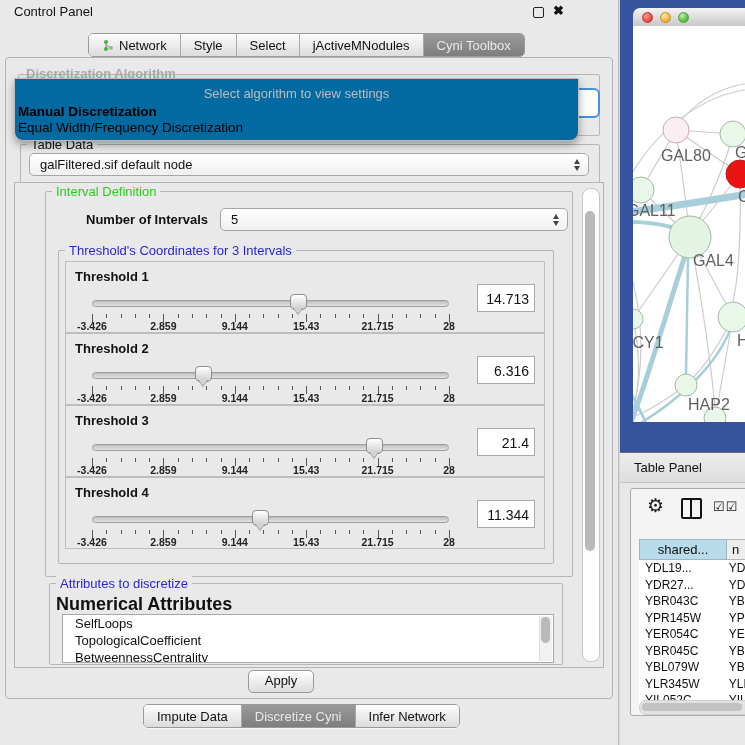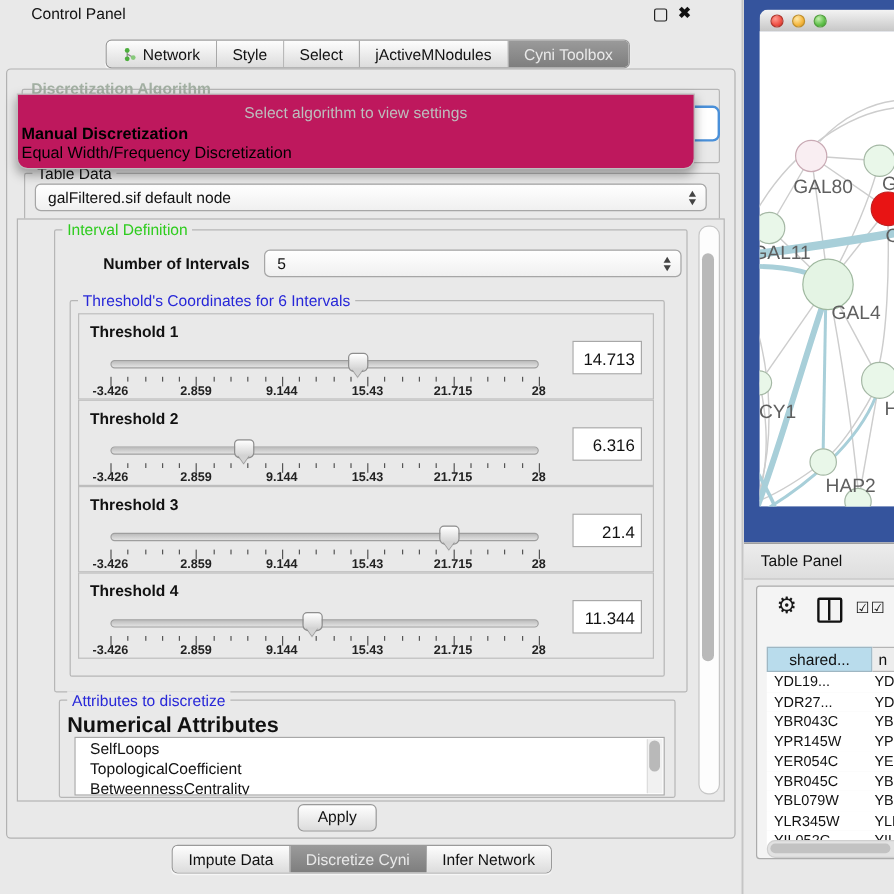--- a/index.html
+++ b/index.html
@@ -1,21 +1,21 @@
 <!DOCTYPE html>
 <html><head>
 <meta charset="utf-8">
 <style>
   html,body{margin:0;padding:0;}
   body{width:745px;height:745px;position:relative;overflow:hidden;background:#d8d8d8;
        font-family:"Liberation Sans",sans-serif;-webkit-font-smoothing:antialiased;}
 
   
   .control-panel{position:absolute;left:0;top:0;width:618px;height:745px;background:#e9e9e9;border-right:1px solid #bdbdbd;}
-  .cp-titlebar{position:absolute;left:16px;top:0;width:100%;height:24px;}
+  .cp-titlebar{position:absolute;left:4px;top:0;width:100%;height:24px;}
   .cp-title{position:absolute;left:10px;top:4px;font-size:13px;color:#111;}
   .float-icon{position:absolute;right:78px;top:7px;width:9px;height:9px;border:1.6px solid #222;border-radius:2px;}
   .close-icon{position:absolute;right:58px;top:3px;font-size:13px;font-weight:bold;color:#111;}
 
   
   .seg{position:absolute;display:flex;height:22px;border:1px solid #9a9a9a;border-radius:5px;overflow:hidden;background:#fff;box-shadow:0 1px 1px rgba(255,255,255,.7);}
   .seg .tab{display:flex;align-items:center;gap:5px;padding:0 13px;font-size:13px;color:#111;
             background:linear-gradient(#fdfdfd,#dcdcdc);border-right:1px solid #a8a8a8;white-space:nowrap;}
   .seg .tab:last-child{border-right:none;}
   .seg .tab.sel{background:linear-gradient(#9a9a9a,#7e7e7e);color:#e9e9e9;}
@@ -65,21 +65,21 @@
   
   .listbox{position:absolute;background:#fff;border:1px solid #a8a8a8;overflow:hidden;}
   .listbox .item{font-size:13px;color:#111;line-height:17px;padding-left:12px;white-space:nowrap;}
   .mini-scroll{position:absolute;right:1px;top:1px;width:12px;bottom:1px;background:#f1f1f1;border-left:1px solid #ddd;}
   .mini-thumb{position:absolute;left:1px;top:1px;width:9px;height:26px;background:#b9b9b9;border-radius:5px;}
 
   .btn{position:absolute;background:linear-gradient(#ffffff,#dcdcdc);border:1px solid #9a9a9a;border-radius:5px;
        font-size:13px;color:#111;text-align:center;line-height:20px;}
 
   
-  .popup{position:absolute;left:14px;top:78px;width:563px;height:61px;background:#be185d;border:1px solid #bdbdbd;
+  .popup{position:absolute;left:14px;top:78px;width:563px;height:61px;background:#0369a1;border:1px solid #bdbdbd;
          border-radius:0 0 9px 9px;box-shadow:0 4px 9px rgba(0,0,0,.35);z-index:50;}
   .popup-hint{position:absolute;left:0;right:0;top:7px;text-align:center;font-size:13px;color:#bdbdbd;}
   .popup-opt1{position:absolute;left:3px;top:25px;font-size:13.5px;font-weight:bold;color:#000;}
   .popup-opt2{position:absolute;left:3px;top:41px;font-size:13.5px;color:#000;}
   .algo-combo{position:absolute;left:572px;top:88px;width:24px;height:26px;background:#fff;border:2px solid #4a90d9;
               border-radius:6px;z-index:40;}
 
   
   .net-window{position:absolute;left:620px;top:0;width:125px;height:452px;background:#35549d;overflow:hidden;}
   .net-titlebar{position:absolute;left:13px;top:8px;right:0;height:18px;background:linear-gradient(#f4f4f4,#c7c7c7);
@@ -168,21 +168,21 @@
       <div class="group" style="left:30px;top:8px;width:526px;height:384px;">
         <span class="group-label lbl-green">Interval Definition</span>
 
         <span style="position:absolute;left:40px;top:20px;font-size:13px;font-weight:bold;color:#111;">Number of Intervals</span>
         <div class="combo" style="left:174px;top:16px;width:348px;">
           <span>5</span>
           <span class="spin"></span>
         </div>
 
         <div class="group" style="left:12px;top:58px;width:494px;height:312px;">
-          <span class="group-label lbl-blue">Threshold's Coordinates for 6 Intervals</span>
+          <span class="group-label lbl-blue">Threshold's Coordinates for 3 Intervals</span>
 
           <div class="threshold-block" style="top:10px;">
             <span class="th-label">Threshold 1</span>
             <div class="slider">
               <div class="slider-track"></div>
               <div class="slider-handle" style="left: 57.7197%;"></div>
             </div>
             <div class="ticks">
                 <div class="tick major" style="left: 0%;"></div>
                 <div class="tick" style="left: 4%;"></div>

